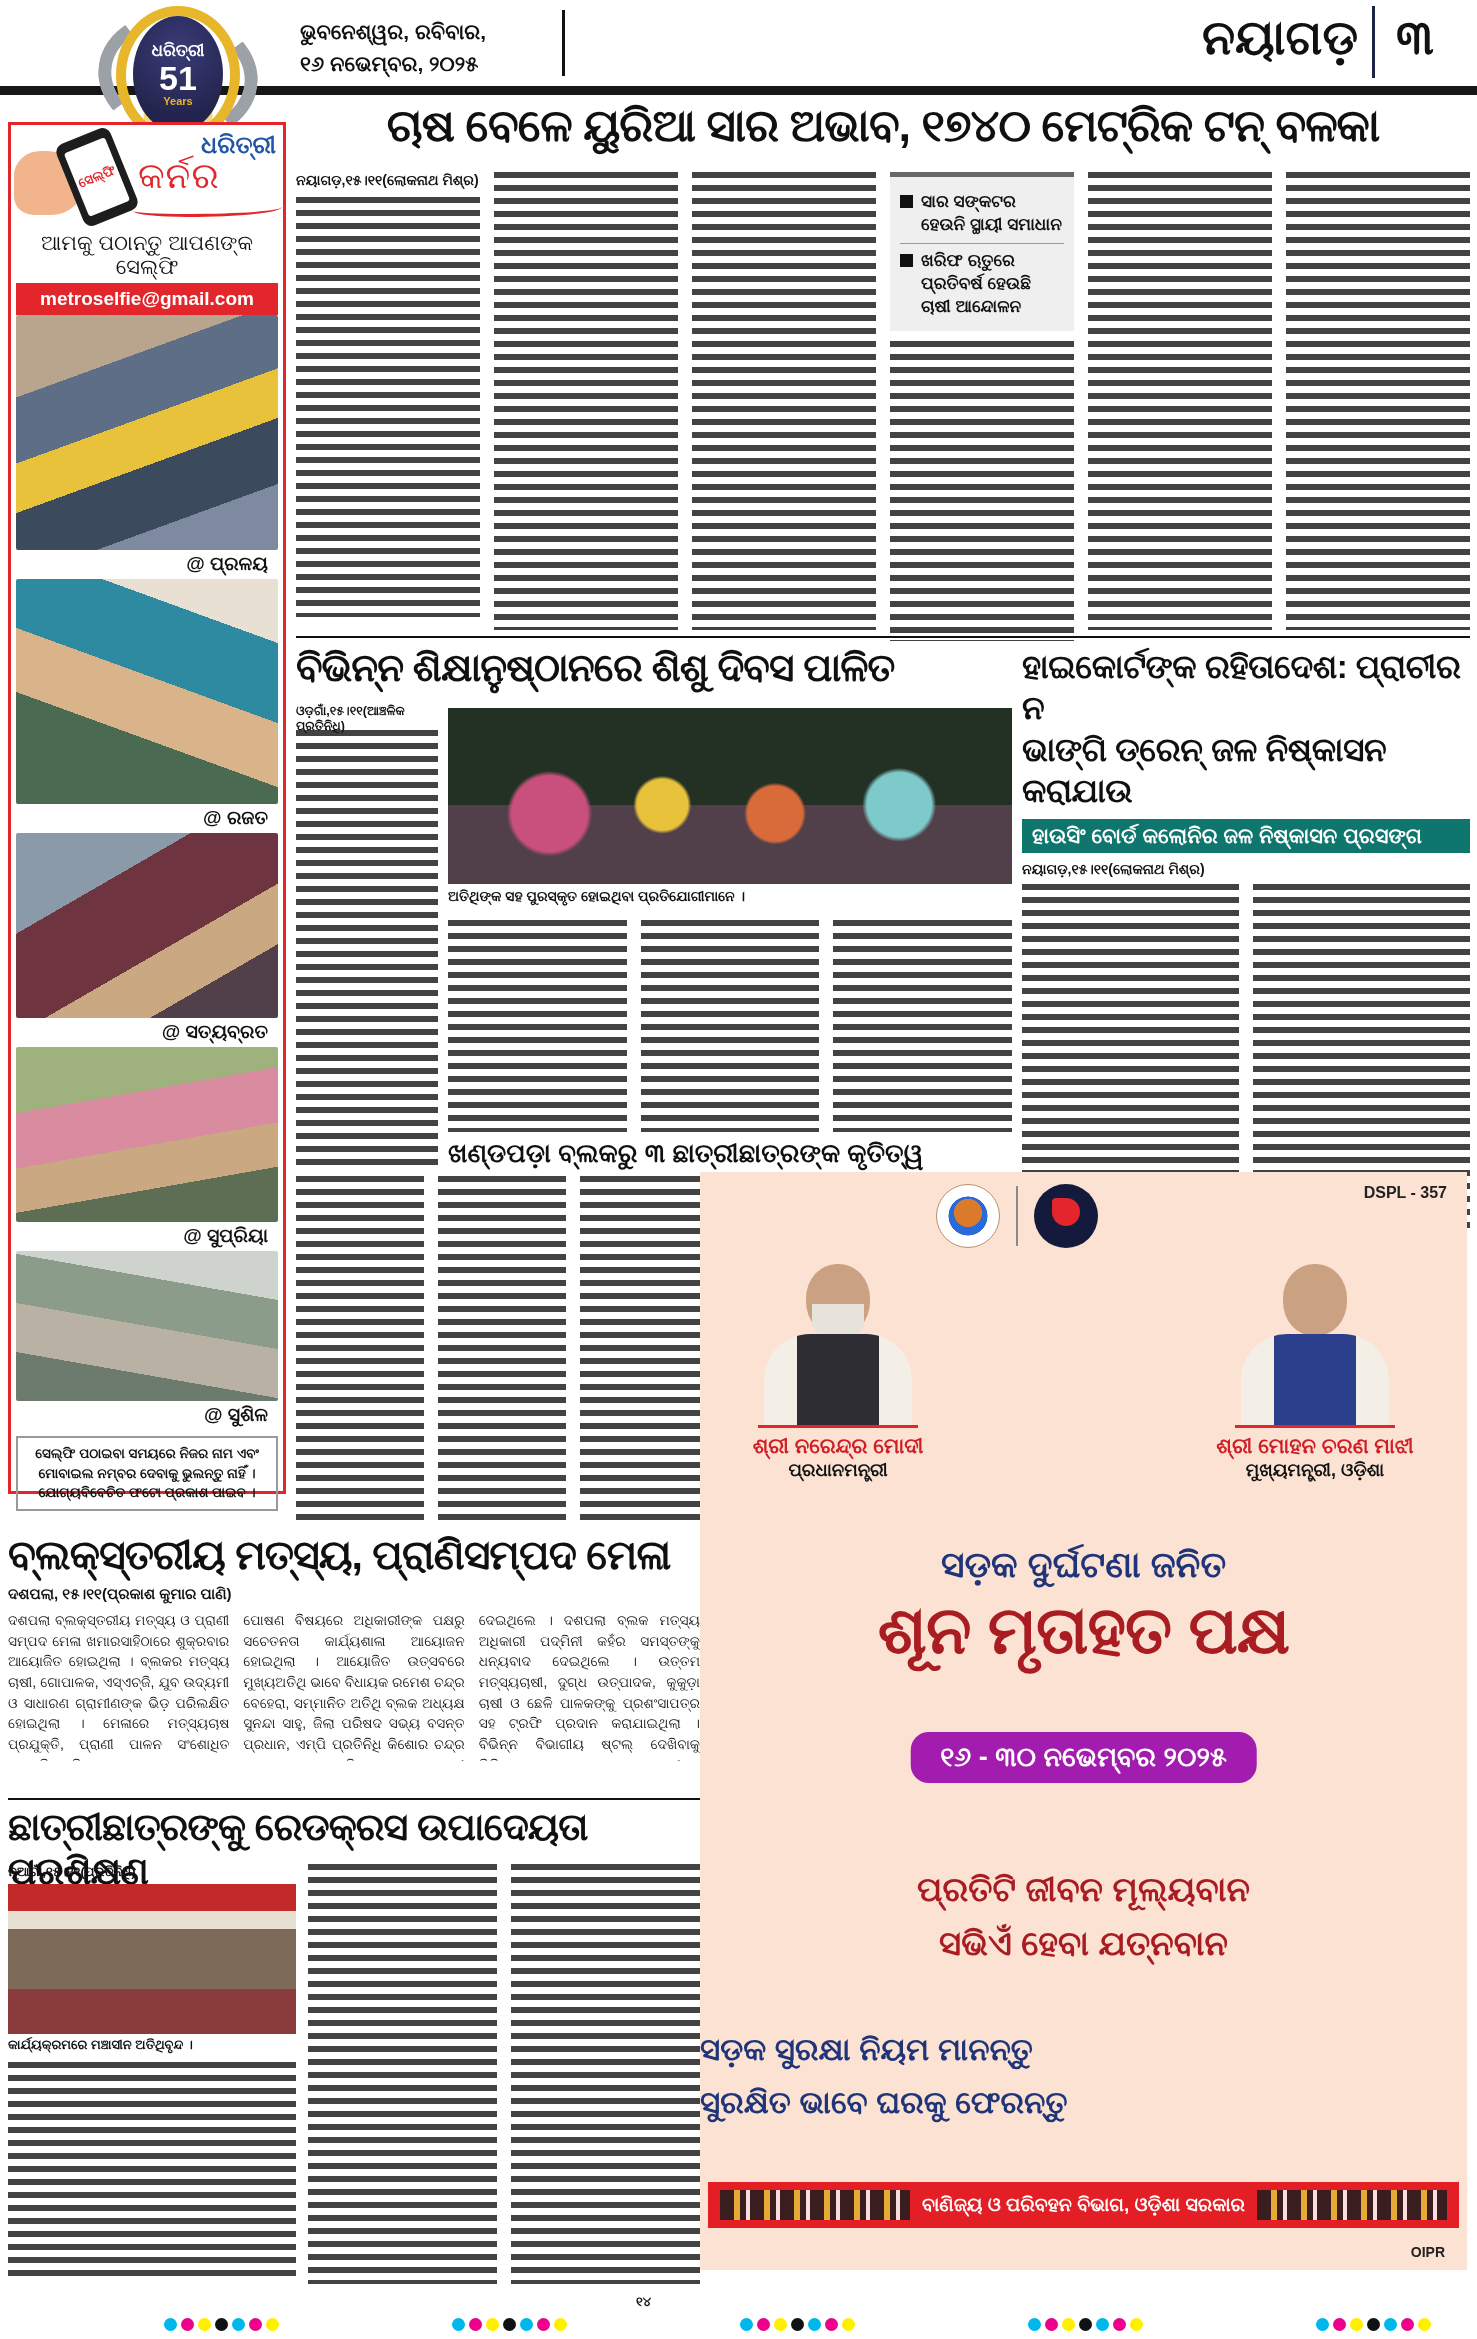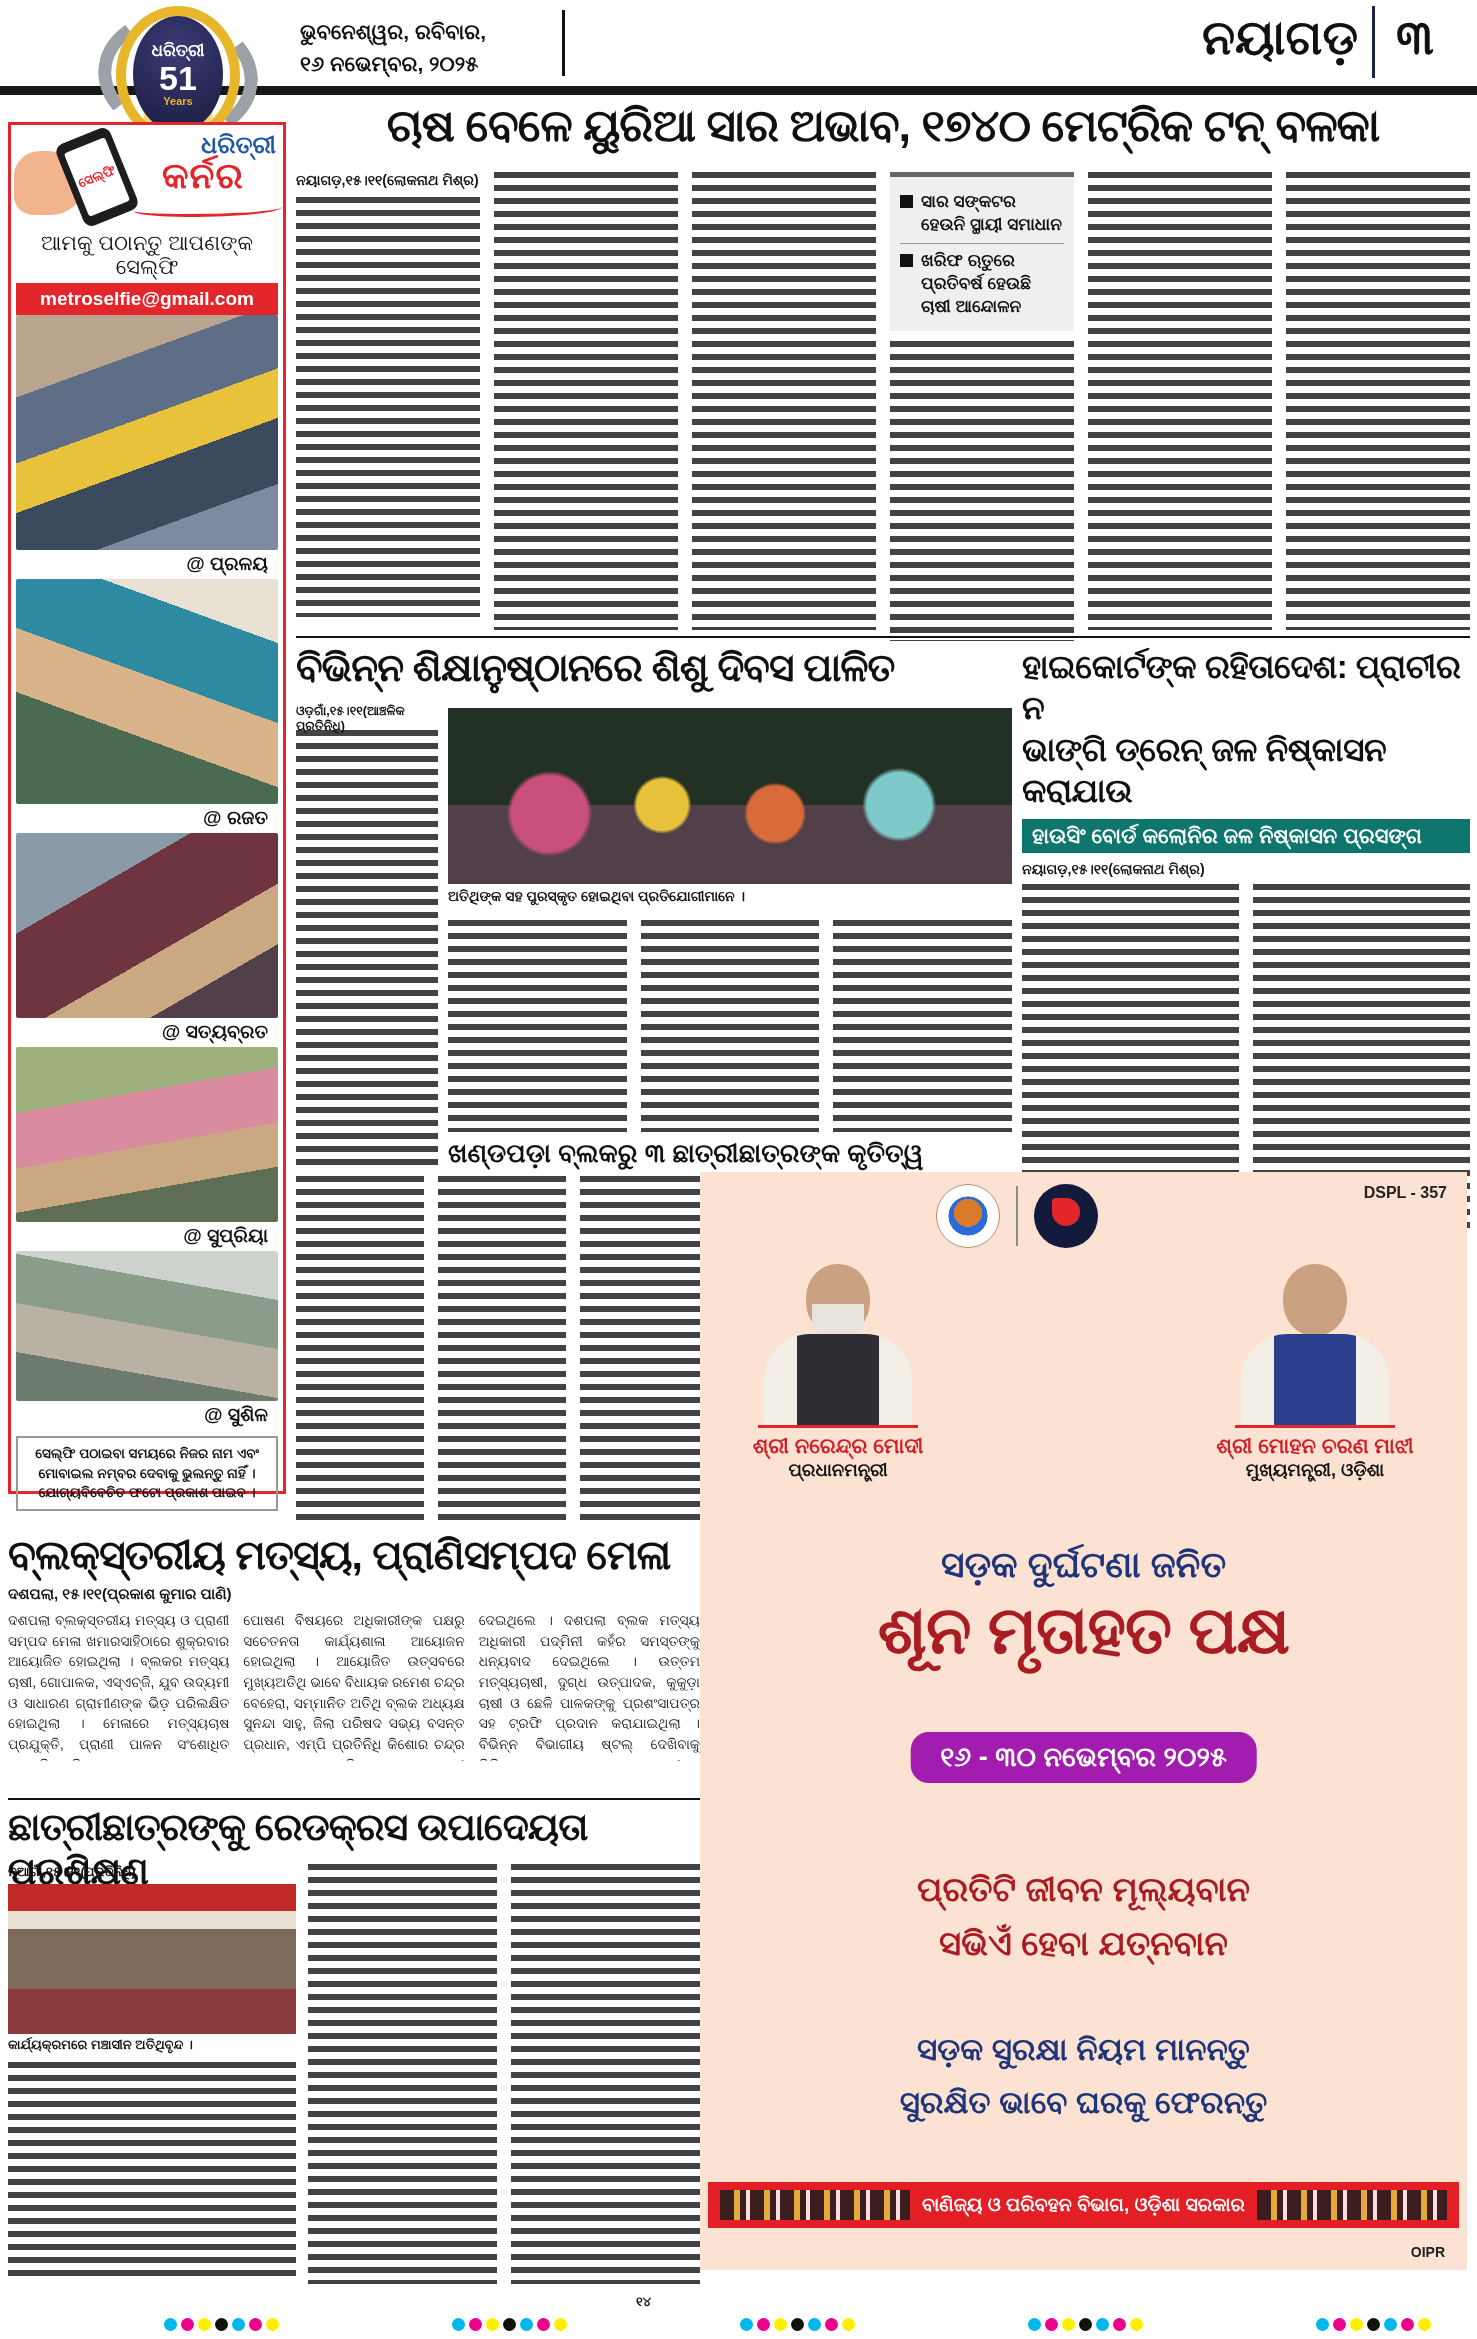--- a/index.html
+++ b/index.html
@@ -24,21 +24,21 @@
   .ed-div { position:absolute; left:1372px; top:6px; width:3px; height:72px; background:#1b2447; }
   .folio-top { position:absolute; left:1396px; top:10px; width:70px; font-size:48px; font-weight:bold; color:#111; }
 
   
   .selfie { position:absolute; left:8px; top:122px; width:278px; height:1372px; border:3px solid #e3262c; background:#fff; padding:4px 5px; }
   .sf-brand { position:relative; height:100px; }
   .sf-hand { position:absolute; left:-2px; top:22px; width:70px; height:64px; background:#f2b48c; border-radius:40% 55% 50% 30%; }
   .sf-phone { position:absolute; left:52px; top:4px; width:58px; height:88px; background:#1d1d1d; border-radius:9px; transform:rotate(-22deg); }
   .sf-screen { position:absolute; left:7px; top:10px; width:44px; height:68px; background:#fff; border-radius:3px;
       display:flex; align-items:center; justify-content:center; font-weight:bold; color:#e3262c; font-size:13px; text-align:center; line-height:1.1; }
-  .sf-corner { position:absolute; left:122px; top:26px; font-size:36px; font-weight:bold; color:#e3262c; letter-spacing:1px;margin-left:24px; }
+  .sf-corner { position:absolute; left:122px; top:26px; font-size:36px; font-weight:normal; color:#e3262c; letter-spacing:1px; }
   .sf-paper { position:absolute; right:2px; top:2px; font-size:24px; font-weight:bold; color:#2156a5; }
   .sf-swoosh { position:absolute; left:118px; top:72px; width:148px; height:16px; border-bottom:3px solid #e3262c; border-radius:0 0 70% 40%; }
   .sf-tagline { text-align:center; font-size:21px; font-weight:normal; padding:2px 0 4px; }
   .sf-email { background:#e3262c; color:#fff; font-weight:bold; font-size:19px; text-align:center; padding:5px 0; }
   .sf-photo { width:100%; border-radius:2px; }
   .sf-cap { text-align:right; font-weight:bold; font-size:19px; padding:3px 10px 4px; }
   .ph1 { height:235px; background:linear-gradient(160deg,#b9a58d 0 25%,#5d6e86 25% 45%,#e8c23a 45% 60%,#3c4a5e 60% 80%,#7d8aa0 80%); }
   .ph2 { height:225px; background:linear-gradient(200deg,#e8e0d2 0 20%,#2e8aa0 20% 45%,#d9b38a 45% 65%,#4a6b52 65%); }
   .ph3 { height:185px; background:linear-gradient(150deg,#8a9aa8 0 30%,#6e3540 30% 60%,#c9a882 60% 78%,#51404a 78%); }
   .ph4 { height:175px; background:linear-gradient(170deg,#9fb27e 0 30%,#d98ca0 30% 55%,#c9a882 55% 75%,#5e6e54 75%); }
@@ -116,21 +116,21 @@
   .portrait .body-cm { position:absolute; left:6px; top:84px; width:148px; height:94px; border-radius:46px 46px 0 0;
       background:linear-gradient(90deg,#f3efe7 0 22%,#2b3f8c 22% 78%,#f3efe7 78%); }
   .pm-wrap { left:58px; top:78px; } .cm-wrap { right:72px; top:78px; }
   .ad-name { position:absolute; width:260px; text-align:center; color:#d01e26; font-weight:bold; font-size:21px; }
   .ad-title { position:absolute; width:260px; text-align:center; color:#111; font-weight:bold; font-size:18px; }
   .ad-line1 { position:absolute; left:0; top:372px; width:100%; text-align:center; color:#203579; font-weight:bold; font-size:36px; }
   .ad-line2 { position:absolute; left:0; top:420px; width:100%; text-align:center; color:#a81c22; font-weight:bold; font-size:66px; letter-spacing:-1px; }
   .ad-pill { position:absolute; left:50%; top:560px; transform:translateX(-50%); background:#a21caf; color:#fff;
       font-weight:bold; font-size:27px; padding:10px 30px; border-radius:18px; white-space:nowrap; }
   .ad-msg1 { position:absolute; left:0; top:690px; width:100%; text-align:center; color:#a81c22; font-weight:bold; font-size:34px; line-height:1.6; }
-  .ad-msg2 { position:absolute; left:0; top:852px; width:100%; text-align:center; color:#203579; font-weight:bold; font-size:31px; line-height:1.7; }
+  .ad-msg2 { position:absolute; left:0; top:852px; width:100%; text-align:left; color:#203579; font-weight:bold; font-size:31px; line-height:1.7; }
   .ad-strip { position:absolute; left:8px; bottom:42px; width:751px; height:46px; background:#e31e24; color:#fff;
       display:flex; align-items:center; justify-content:center; font-weight:bold; font-size:19px; }
   .ad-strip::before, .ad-strip::after { content:""; flex:1; height:30px; margin:0 12px;
       background:repeating-linear-gradient(90deg,#1d1d1d 0 14px,#e8c23a 14px 20px,#1d1d1d 20px 26px,#fff 26px 30px); opacity:.85; }
   .ad-credit { position:absolute; right:22px; bottom:10px; font-weight:bold; font-size:14px; color:#222; }
 
   
   .folio-bottom { position:absolute; left:636px; top:2294px; font-size:13px; font-weight:bold; }
   .regs { position:absolute; top:2318px; display:flex; gap:4px; }
   .regs i { width:13px; height:13px; border-radius:50%; display:block; }

